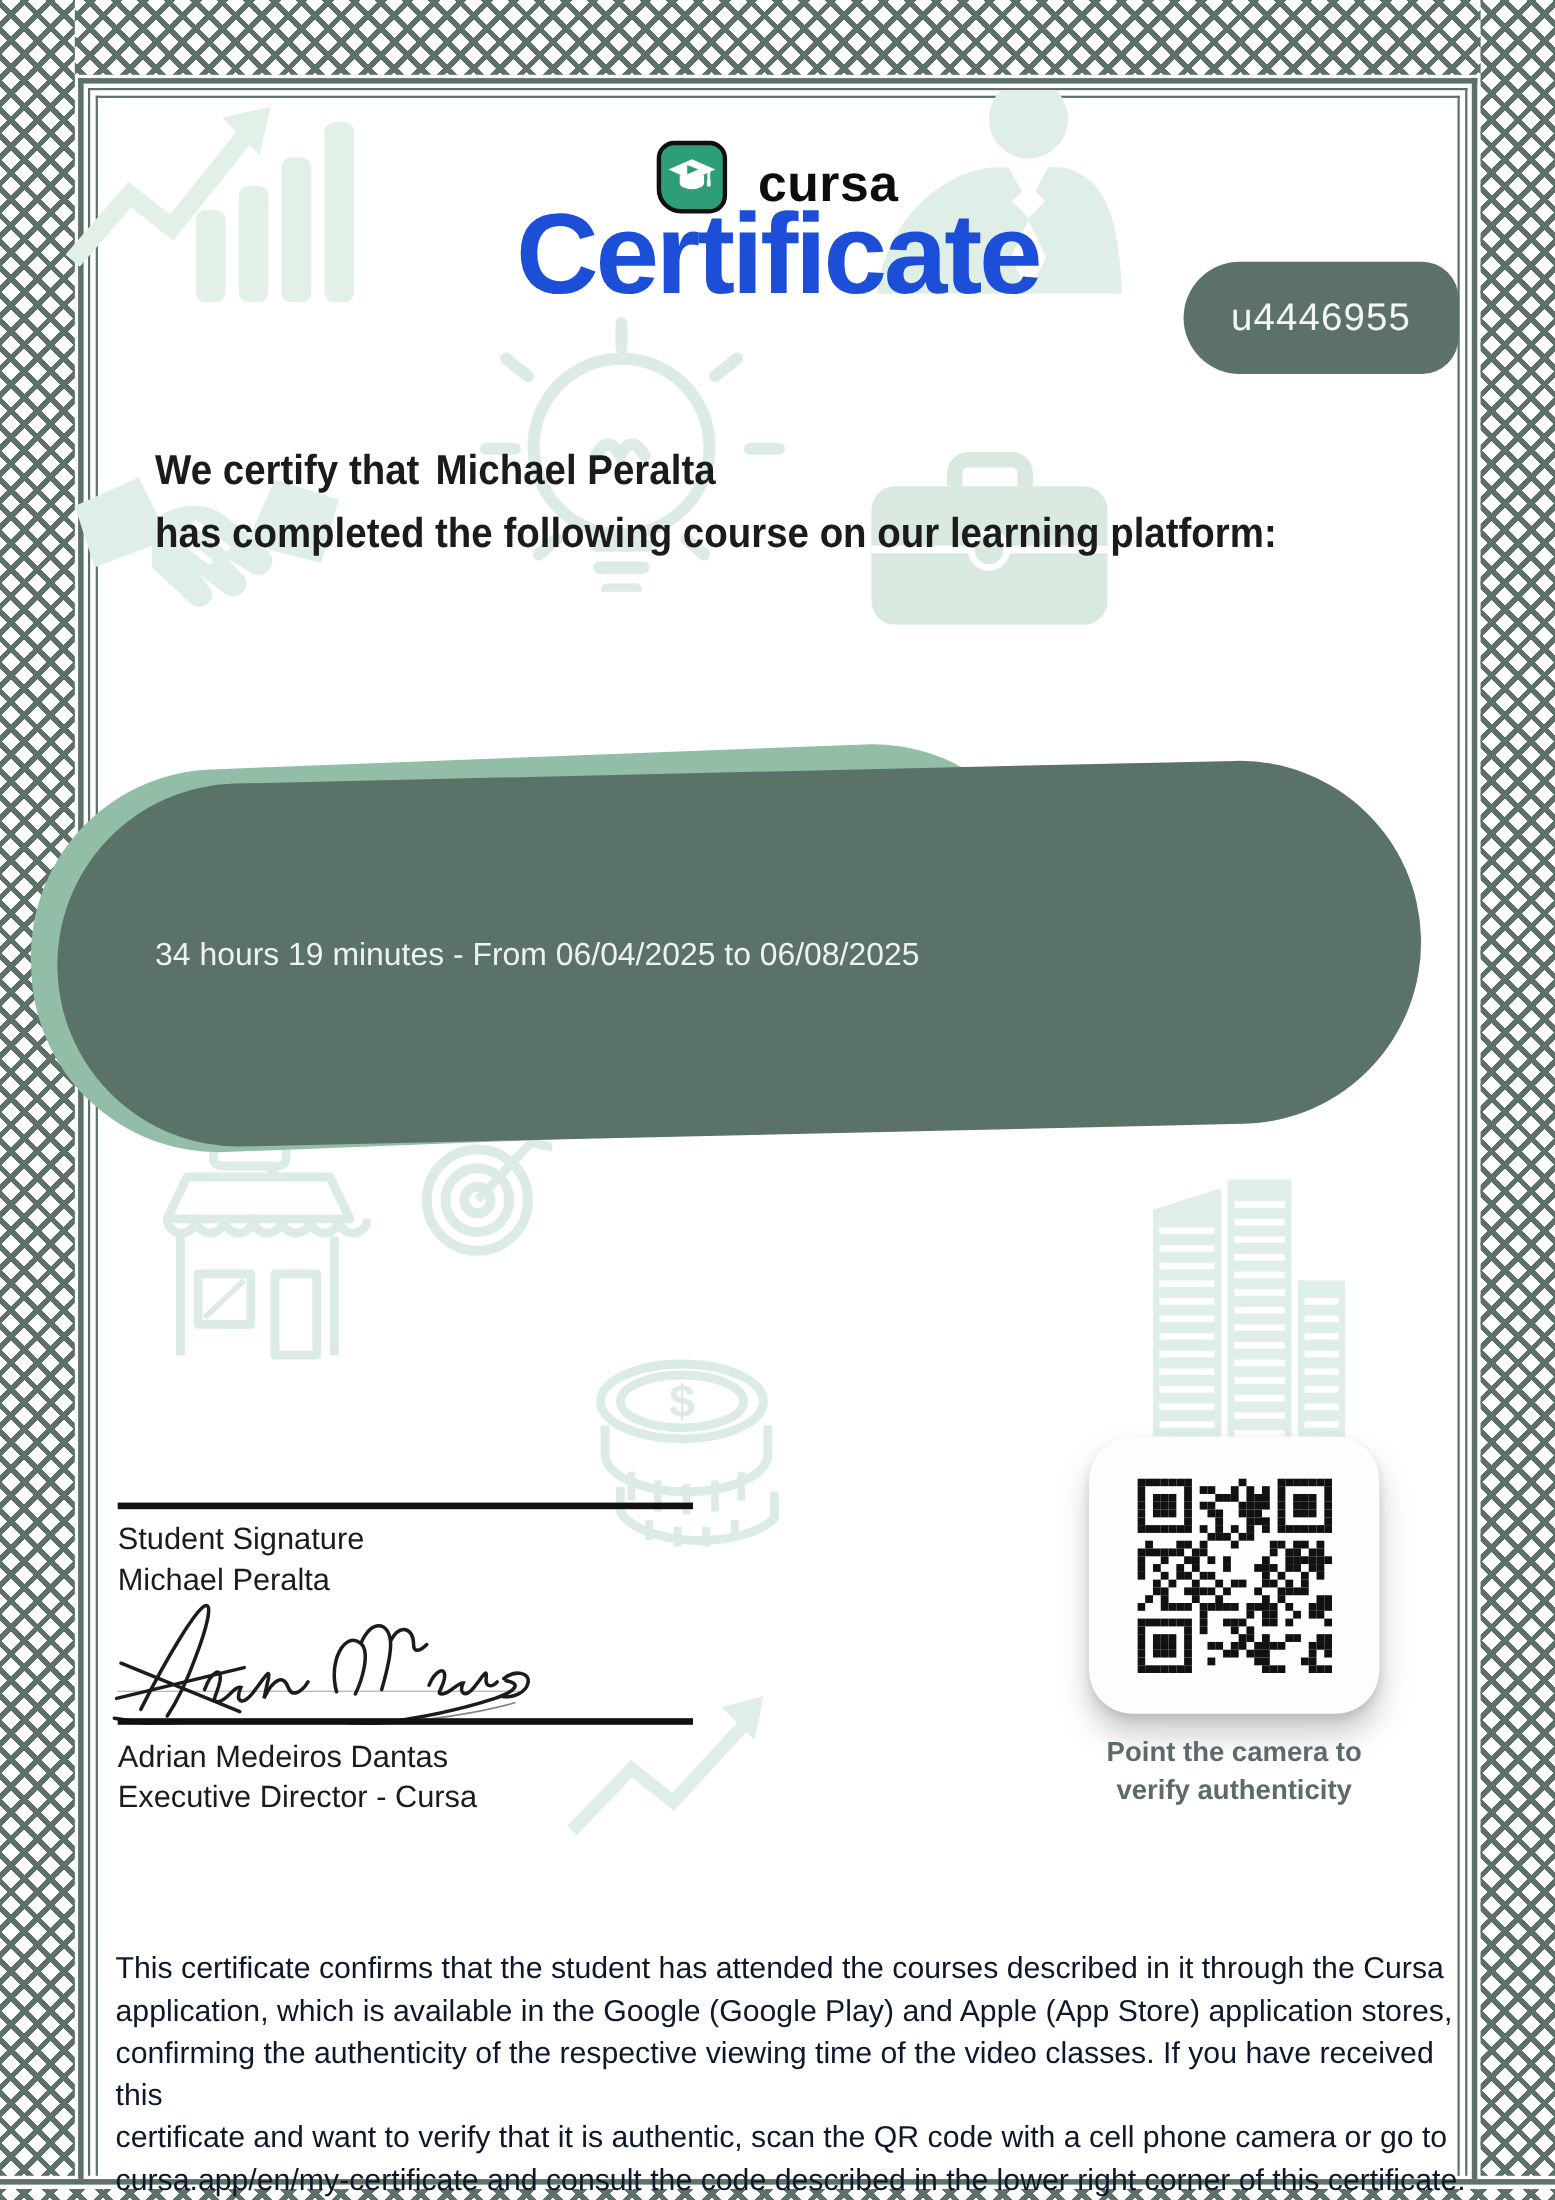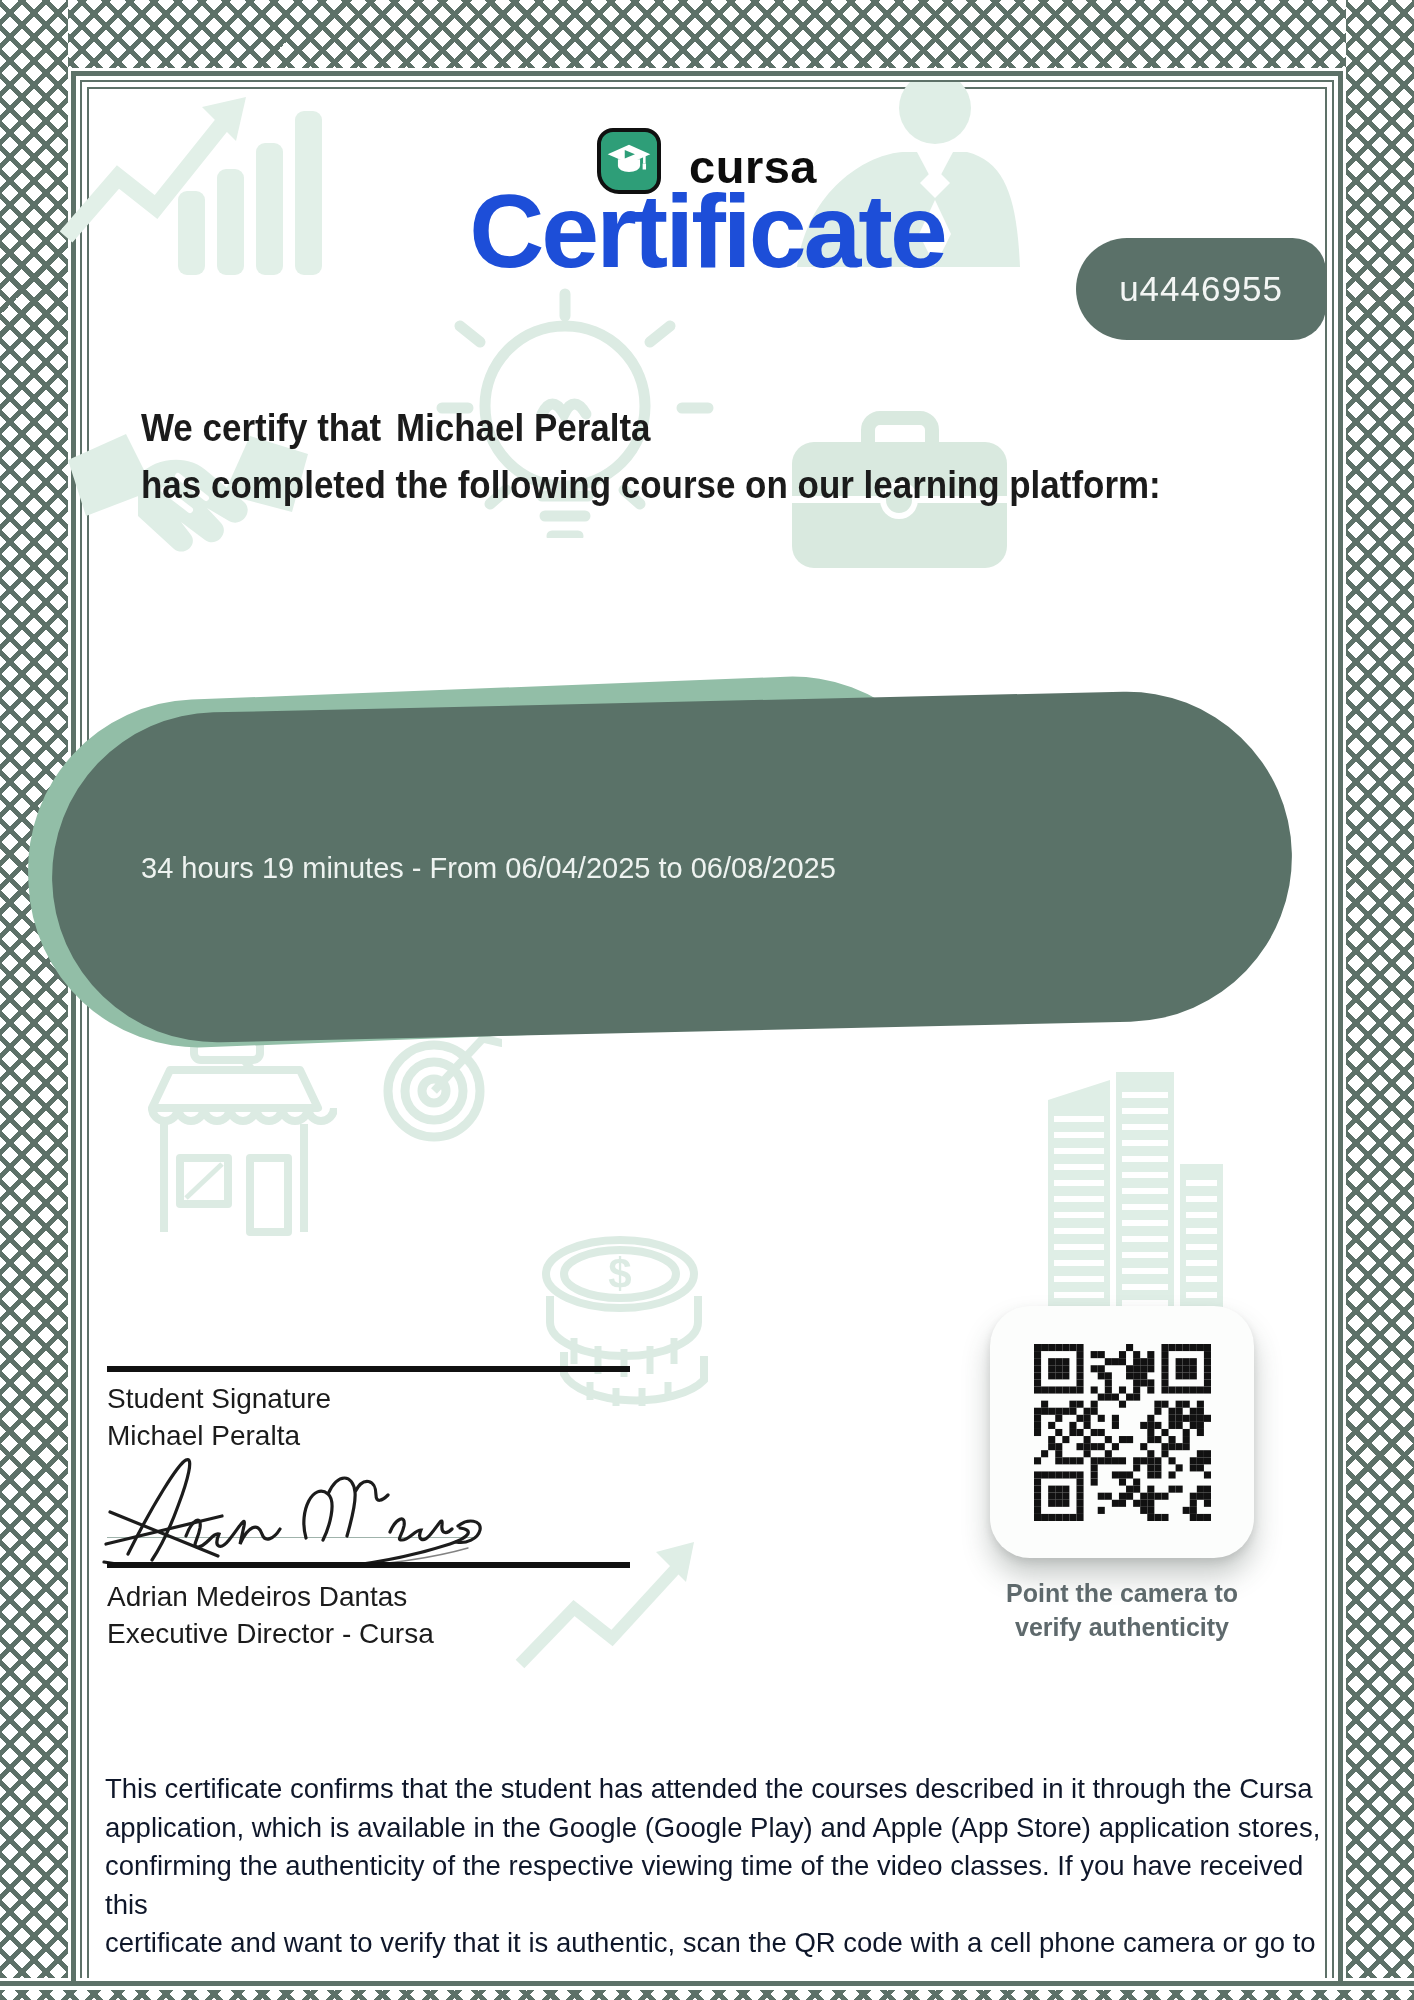--- a/index.html
+++ b/index.html
@@ -555,15 +555,16 @@
   <div class="qr-caption">
     <div>Point the camera to</div>
     <div>verify authenticity</div>
   </div>
 
   <div class="footer">
       <div>This certificate confirms that the student has attended the courses described in it through the Cursa</div>
       <div>application, which is available in the Google (Google Play) and Apple (App Store) application stores,</div>
       <div>confirming the authenticity of the respective viewing time of the video classes. If you have received this</div>
       <div>certificate and want to verify that it is authentic, scan the QR code with a cell phone camera or go to</div>
+      <div>cursa.app/en/my-certificate and consult the code described in the lower right corner of this certificate.</div>
     </div>
 
 </div>
 
 </body></html>

